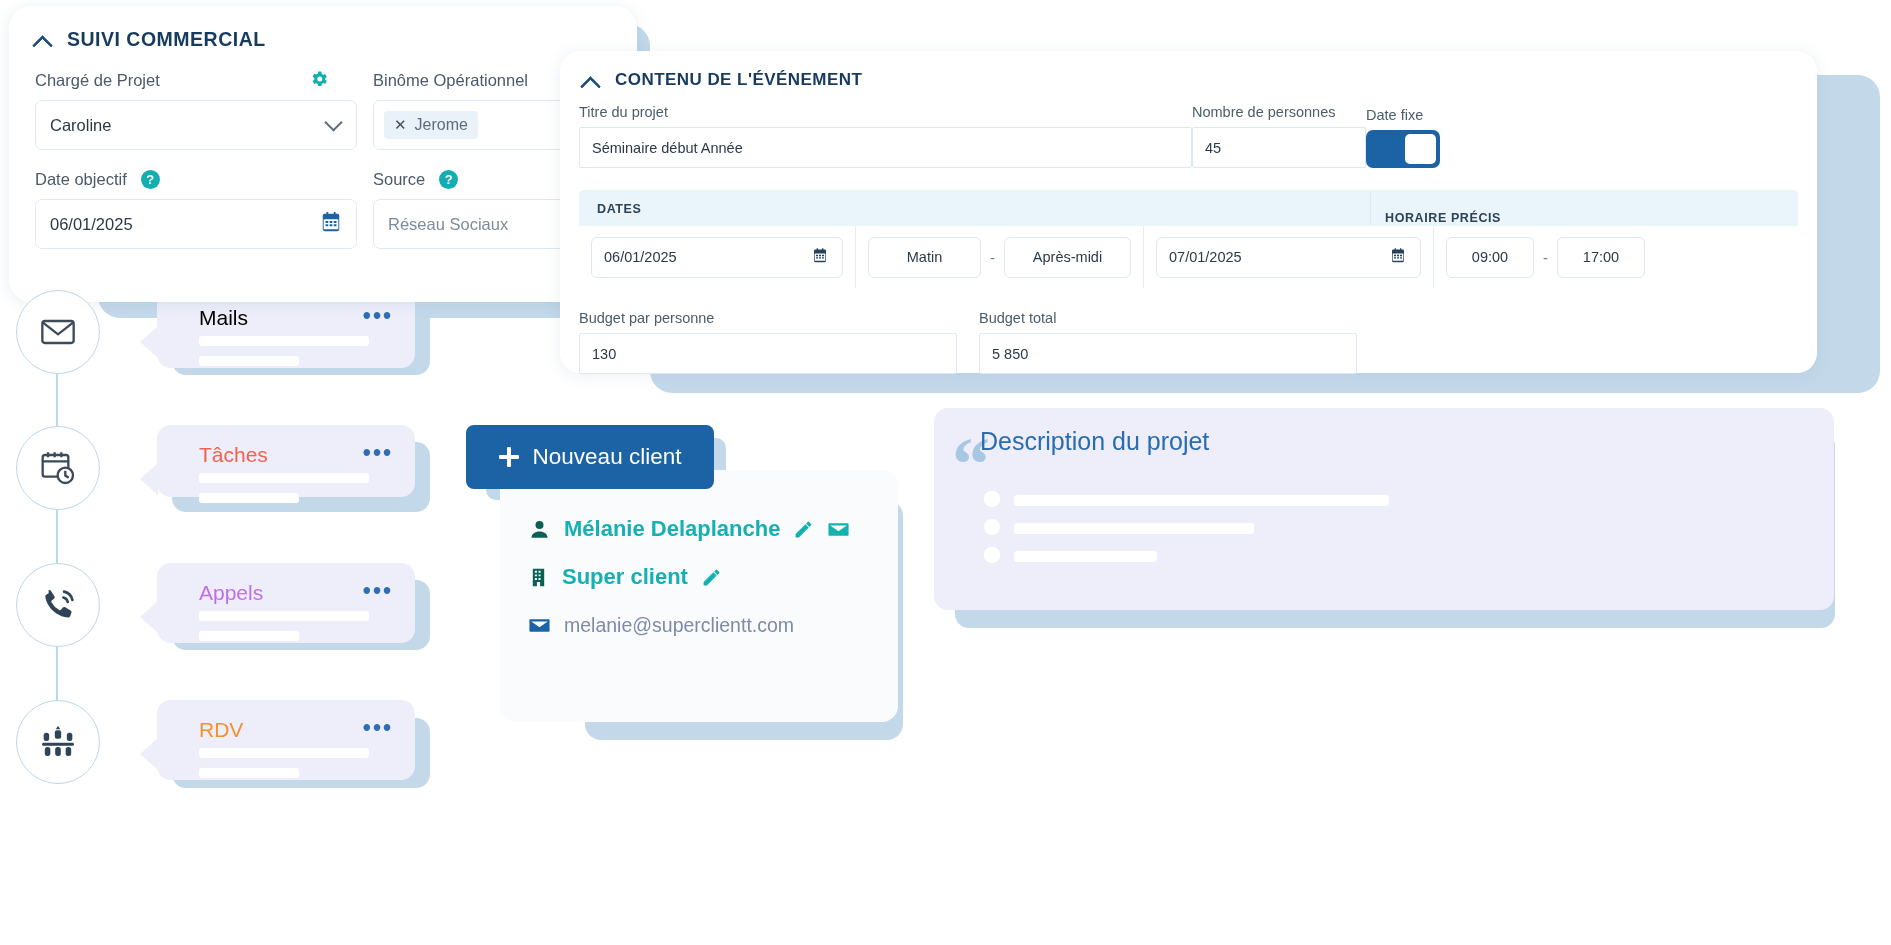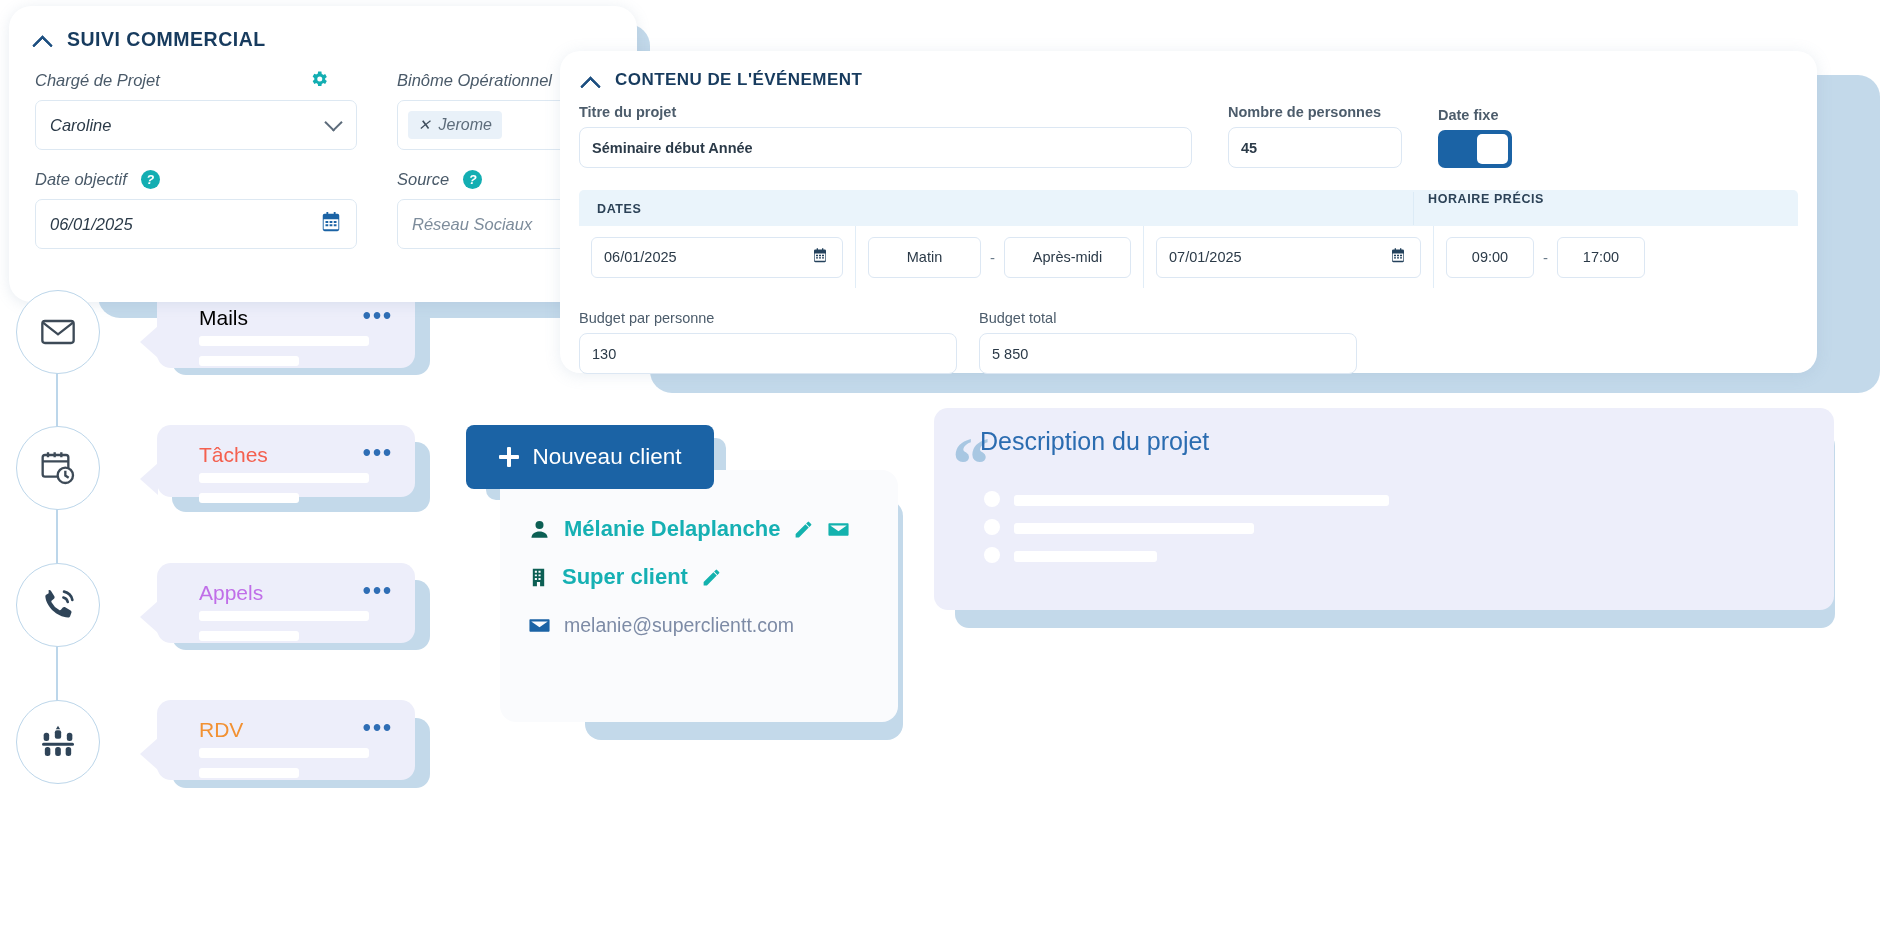--- a/index.html
+++ b/index.html
@@ -53,23 +53,22 @@
     transform: rotate(45deg);
     border-radius: 1px;
   }
   .card-title {
     font-size: 19.5px; font-weight: 700; letter-spacing: .5px;
     color: #173b5e;
   }
   .grid2 {
     display: grid;
     grid-template-columns: 322px 322px;
-    column-gap: 40px;
+    column-gap: 16px;
     padding: 18px 0 0 26px;
-    font-style: italic;
   }
   .field { margin-bottom: 18px; }
   .field-label {
     display:flex; align-items:center; justify-content:flex-start;
     font-size: 16.5px; color: #4c5c6b; margin-bottom: 9px; height: 22px;
   }
   .field-label.with-right { justify-content: space-between; padding-right: 28px; }
   .lbl-txt { color:#4a5a69; }
   .gear-icon { color:#13aeb2; font-size:19px; line-height:1; }
   .help-icon {
@@ -119,27 +118,26 @@
     left: 650px; top: 75px; width: 1230px; height: 318px;
   }
   .ev-head {
     display:flex; align-items:center; gap:13px;
     padding: 19px 0 0 21px;
   }
   .ev-title {
     font-size: 17px; font-weight:700; letter-spacing:.45px; color:#173b5e;
   }
   .ev-row1 {
-    display:flex; align-items:flex-end; gap: 36px;
+    display:flex; align-items:flex-end; 
     padding: 14px 0 0 19px;
-    font-weight: bold;
   }
   .lbl-sm { font-size: 14.5px; color:#4c5c6b; margin-bottom: 7px; }
   .inp-sm {
-    height: 39px; border:1px solid #dce7f3; border-radius:8px;
+    height: 39px; border:1px solid #dce7f3; border-radius:2px;
     display:flex; align-items:center; padding: 0 12px;
     font-size: 14.5px; color:#2b3a48; background:#fff;
   }
   .toggle {
     width: 74px; height: 38px; border-radius: 7px;
     background:#1b63a5; position:relative; cursor:pointer;
   }
   .toggle .knob {
     position:absolute; right:4px; top:4px;
     width:31px; height:30px; background:#fff; border-radius:5px;
@@ -148,21 +146,21 @@
   
   .dates-tbl {
     margin: 22px 19px 0 19px;
     border-radius: 5px;
     overflow:hidden;
   }
   .dates-hdr {
     display:flex; background:#eaf4fb; height: 36px; align-items:center;gap:6px;
   }
   .dates-hdr .c1 { flex: 0 0 767px; padding-left: 18px; }
-  .dates-hdr .c2 { flex: 1; padding-left: 14px; border-left:1px solid #dcebf6;height:33px; display:flex;align-items:flex-start;margin-left:43px;}
+  .dates-hdr .c2 { flex: 1; padding-left: 14px; border-left:1px solid #dcebf6;height:33px; display:flex;align-items:flex-end;}
   .hdr-txt { font-size: 12.5px; font-weight:700; letter-spacing:.6px; color:#2c4257; }
   .dates-body { display:flex; align-items:center; height: 62px; }
   .dcell { display:flex; align-items:center; height:62px; padding: 0 12px; }
   .vsep { width:1px; height:62px; background:#e1edf7; }
   .d-inp {
     position:relative; height: 39px; border:1px solid #dce7f3;
     border-radius:6px; display:flex; align-items:center;
     padding: 0 12px; font-size:14.5px; color:#2b3a48; background:#fff;
   }
   .dash { color:#6a7b8a; font-size:15px; padding: 0 9px; }

